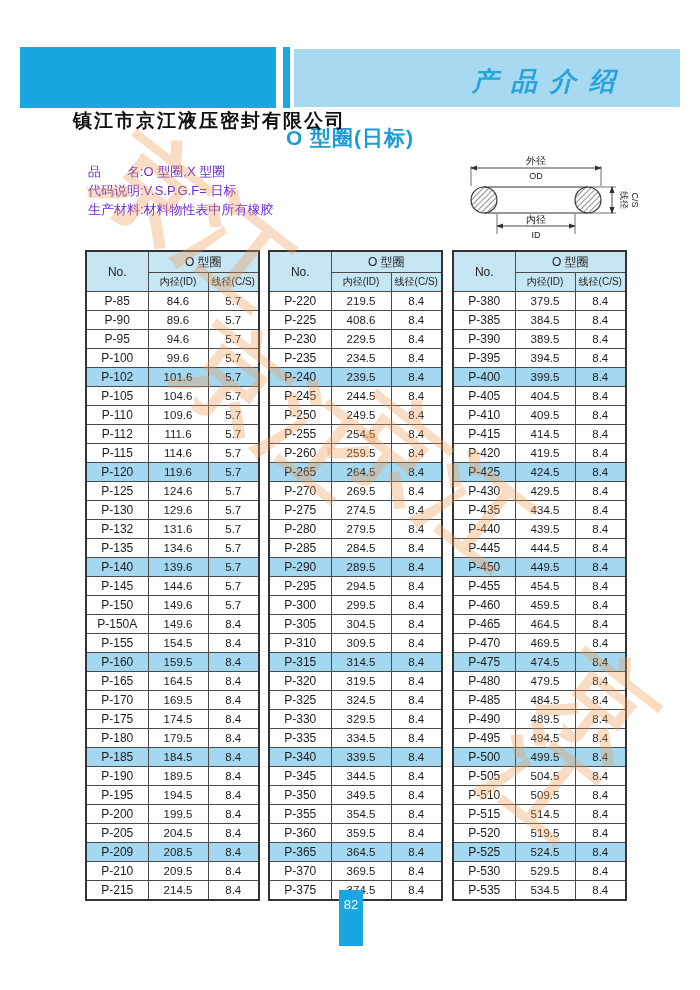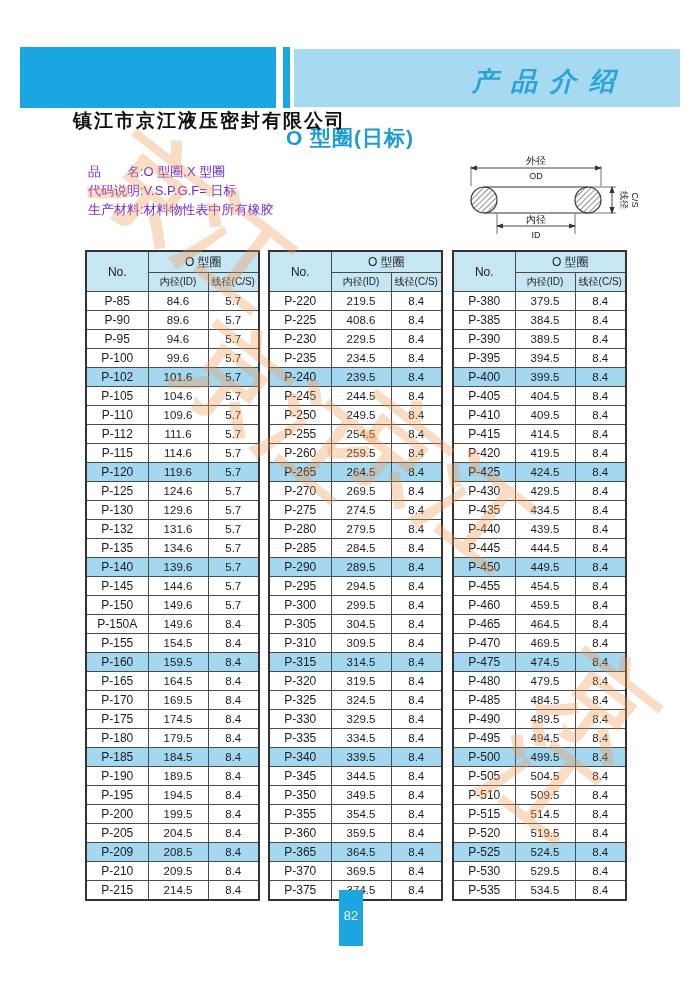--- a/index.html
+++ b/index.html
@@ -51,21 +51,21 @@
       opacity:.34;font-weight:bold;font-size:105px;line-height:.95;
       transform:rotate(38deg);font-family:"DejaVu Serif",serif;}
   .wm-1{left:90px;top:170px;}
   .wm-2{left:170px;top:360px;}
   .wm-3{left:330px;top:430px;}
   .wm-4{left:510px;top:670px;}
   
   .pageno{
     position:absolute;left:339px;top:890px;width:24px;height:56px;
     background:var(--dark-blue);color:#fff;font-size:13px;text-align:center;
-    padding-top:18px;box-sizing:border-box;
+    padding-top:7px;box-sizing:border-box;
   }
 </style>
 </head>
 <body>
 
 <div class="bar-dark"></div>
 <div class="bar-divider"></div>
 <div class="bar-light"></div>
 <div class="company">镇江市京江液压密封有限公司</div>
 <div class="section-title">产品介绍</div>

